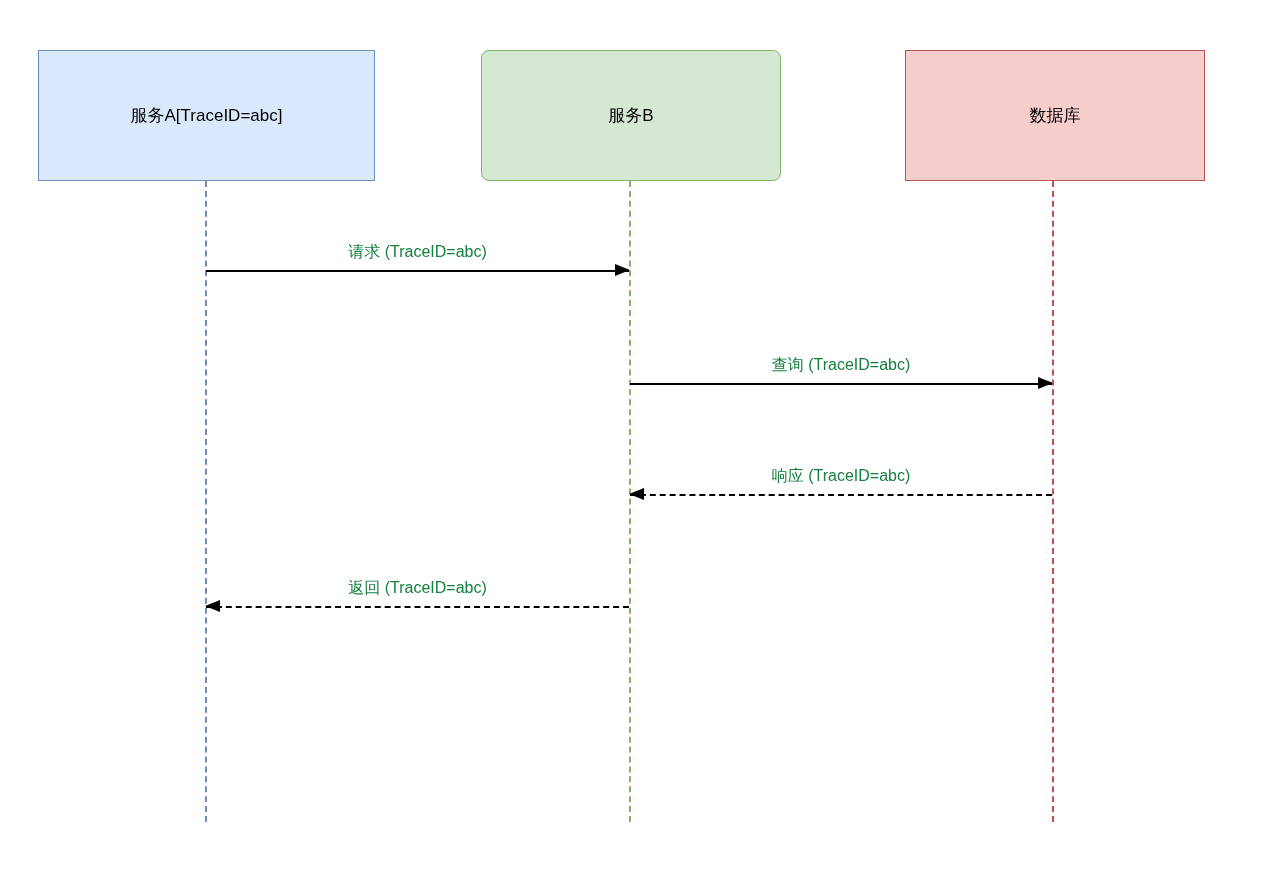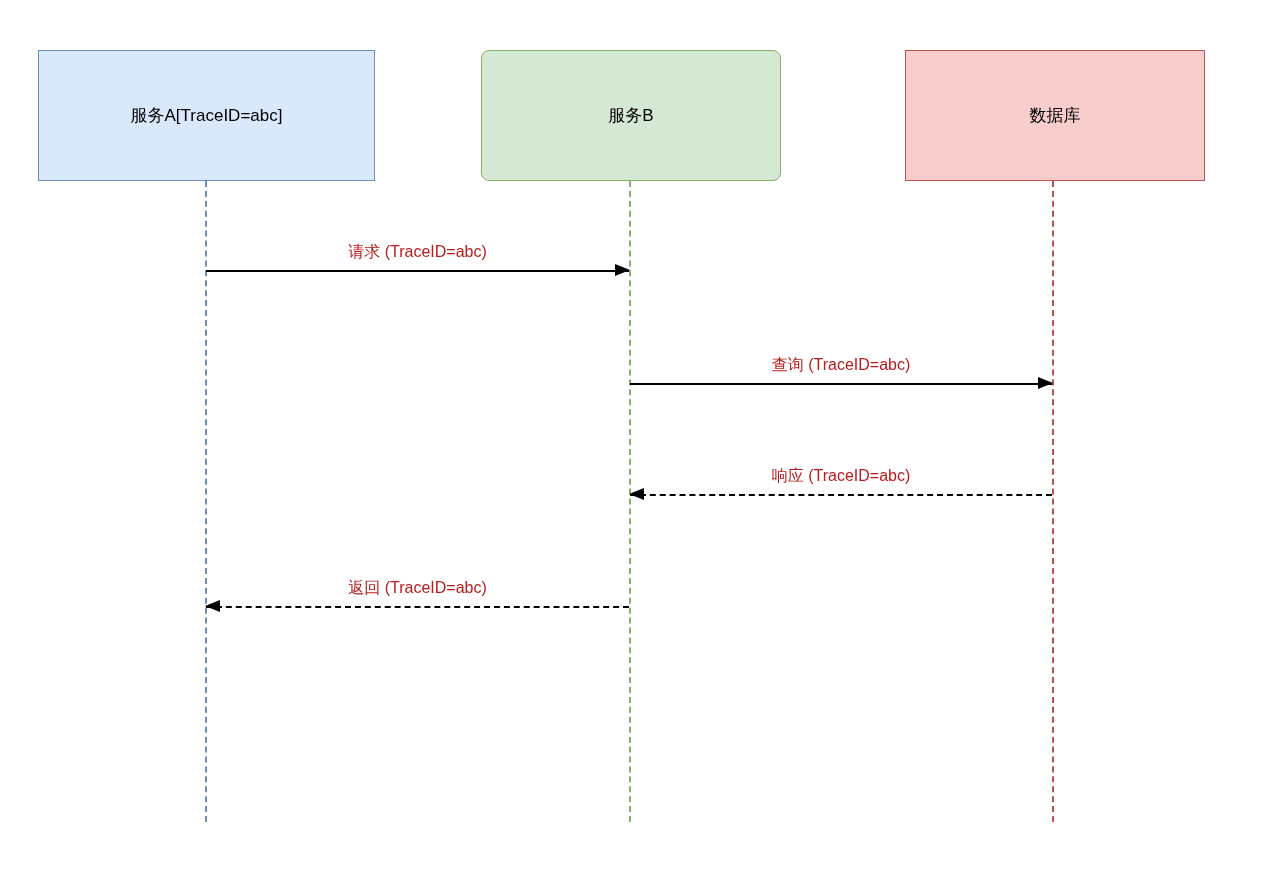--- a/index.html
+++ b/index.html
@@ -73,21 +73,21 @@
   .arrowhead.right { right: -1px; border-left: 15px solid #000000; }
   .arrowhead.left  { left: -1px;  border-right: 15px solid #000000; }
 
   .msg-label {
     position: absolute;
     left: 50%;
     transform: translateX(-50%);
     bottom: 7px;
     white-space: nowrap;
     font-size: 16px;
-    color: #b91c1c;
+    color: #15803d;
   }
 
   .msg-1 { left: 206px; top: 270px; width: 423px; }
   .msg-2 { left: 630px; top: 383px; width: 422px; }
   .msg-3 { left: 630px; top: 494px; width: 422px; }
   .msg-4 { left: 206px; top: 606px; width: 423px; }
 </style>
 </head>
 <body>
 

